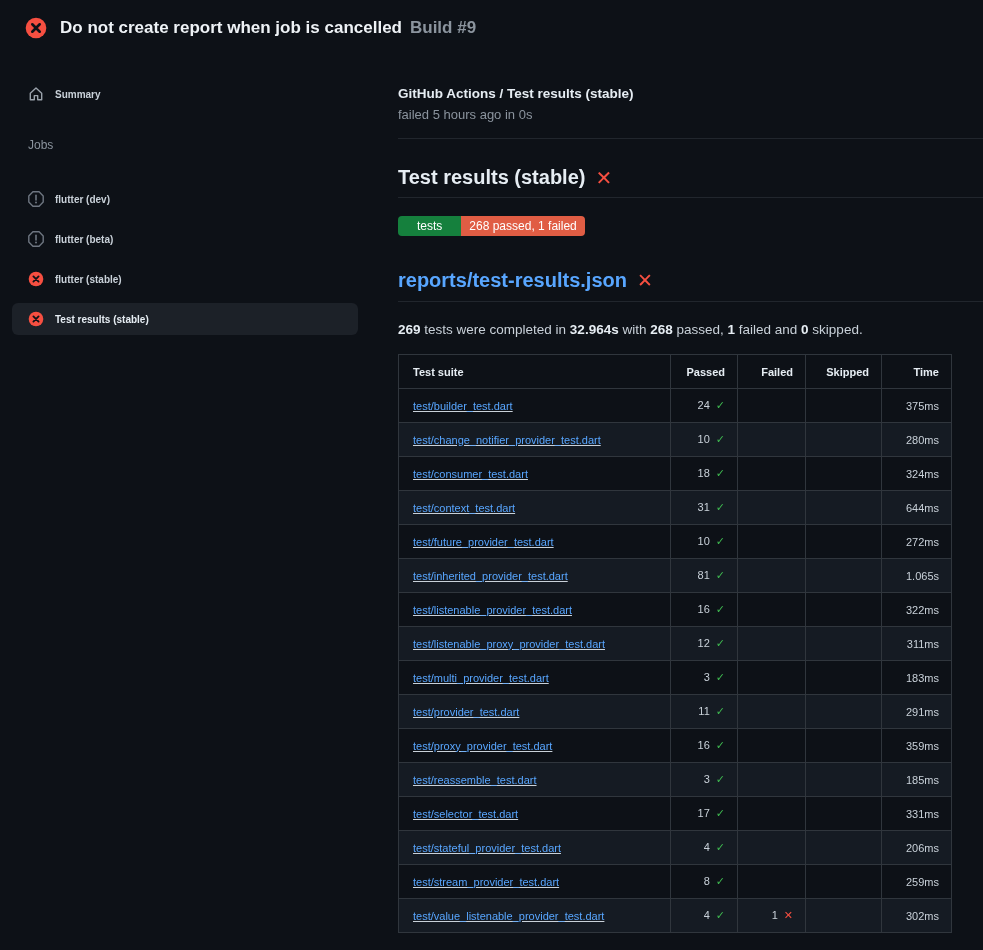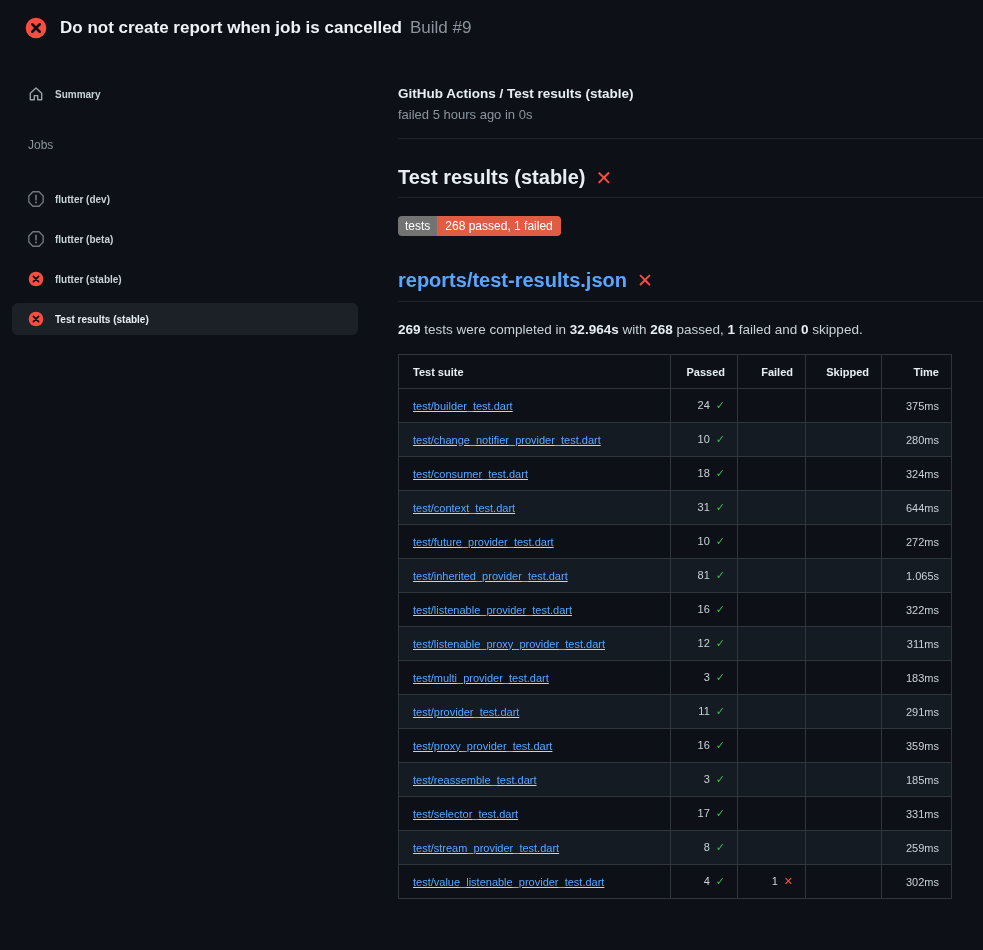--- a/index.html
+++ b/index.html
@@ -9,21 +9,21 @@
     color:#c9d1d9;
     font-family:"Liberation Sans","DejaVu Sans",sans-serif;
     font-size:13.5px;
   }
   
   .top-header {
     height:56px; display:flex; align-items:center; padding-left:25px; gap:13px;
   }
   .top-header .status-svg { width:22px; height:22px; flex:0 0 auto; }
   .top-title { font-size:17px; font-weight:700; color:#eef2f6; }
-  .top-build { font-size:17px; font-weight:400; color:#8b949e; margin-left:8px;margin-top:32px; }
+  .top-build { font-size:17px; font-weight:700; color:#8b949e; margin-left:8px;margin-top:32px; }
 
   
   .layout { display:flex; align-items:flex-start; }
   .sidebar { width:370px; flex:0 0 auto; padding-top:22px; }
   .main { flex:1; padding:30px 0 0 28px; }
 
   
   .side-item {
     display:flex; align-items:center; gap:11px;
     height:32px; margin:0 12px; padding:0 16px;
@@ -45,21 +45,21 @@
 
   h1.section-title {
     margin-top:27px; font-size:20px; font-weight:700; color:#e6edf3;
     padding-bottom:8px; border-bottom:1px solid #21262d;
     display:flex; align-items:center; gap:10px;
   }
   .x-mark { color:#f64f41; font-weight:700; font-size:20px; line-height:1; }
 
   .badge { display:inline-flex; margin-top:18px; font-size:12px; font-weight:400;
            border-radius:4px; overflow:hidden; color:#ffffff; }
-  .badge-label { background:#737373; padding:3px 7px; }
+  .badge-label { background:#15803d; padding:3px 19px; }
   .badge-value { background:#e05d44; padding:3px 8px; }
 
   h2.report-title {
     margin-top:33px; font-size:20px; font-weight:700; color:#58a6ff;
     padding-bottom:9px; border-bottom:1px solid #21262d;
     display:flex; align-items:center; gap:10px; cursor:pointer;
   }
   h2 .x-mark { font-size:19px; }
 
   .summary-line { margin-top:20px; color:#c9d1d9; }
@@ -268,20 +268,27 @@
             <td>185ms</td>
           </tr>
           <tr>
             <td class="suite-cell"><a class="suite-link">test/selector_test.dart</a></td>
             <td><span>17</span><span class="check-glyph">✓</span></td>
             <td></td>
             <td></td>
             <td>331ms</td>
           </tr>
           <tr>
+            <td class="suite-cell"><a class="suite-link">test/stateful_provider_test.dart</a></td>
+            <td><span>4</span><span class="check-glyph">✓</span></td>
+            <td></td>
+            <td></td>
+            <td>206ms</td>
+          </tr>
+          <tr>
             <td class="suite-cell"><a class="suite-link">test/stream_provider_test.dart</a></td>
             <td><span>8</span><span class="check-glyph">✓</span></td>
             <td></td>
             <td></td>
             <td>259ms</td>
           </tr>
           <tr>
             <td class="suite-cell"><a class="suite-link">test/value_listenable_provider_test.dart</a></td>
             <td><span>4</span><span class="check-glyph">✓</span></td>
             <td><span>1</span><span class="cross-glyph">✕</span></td>

